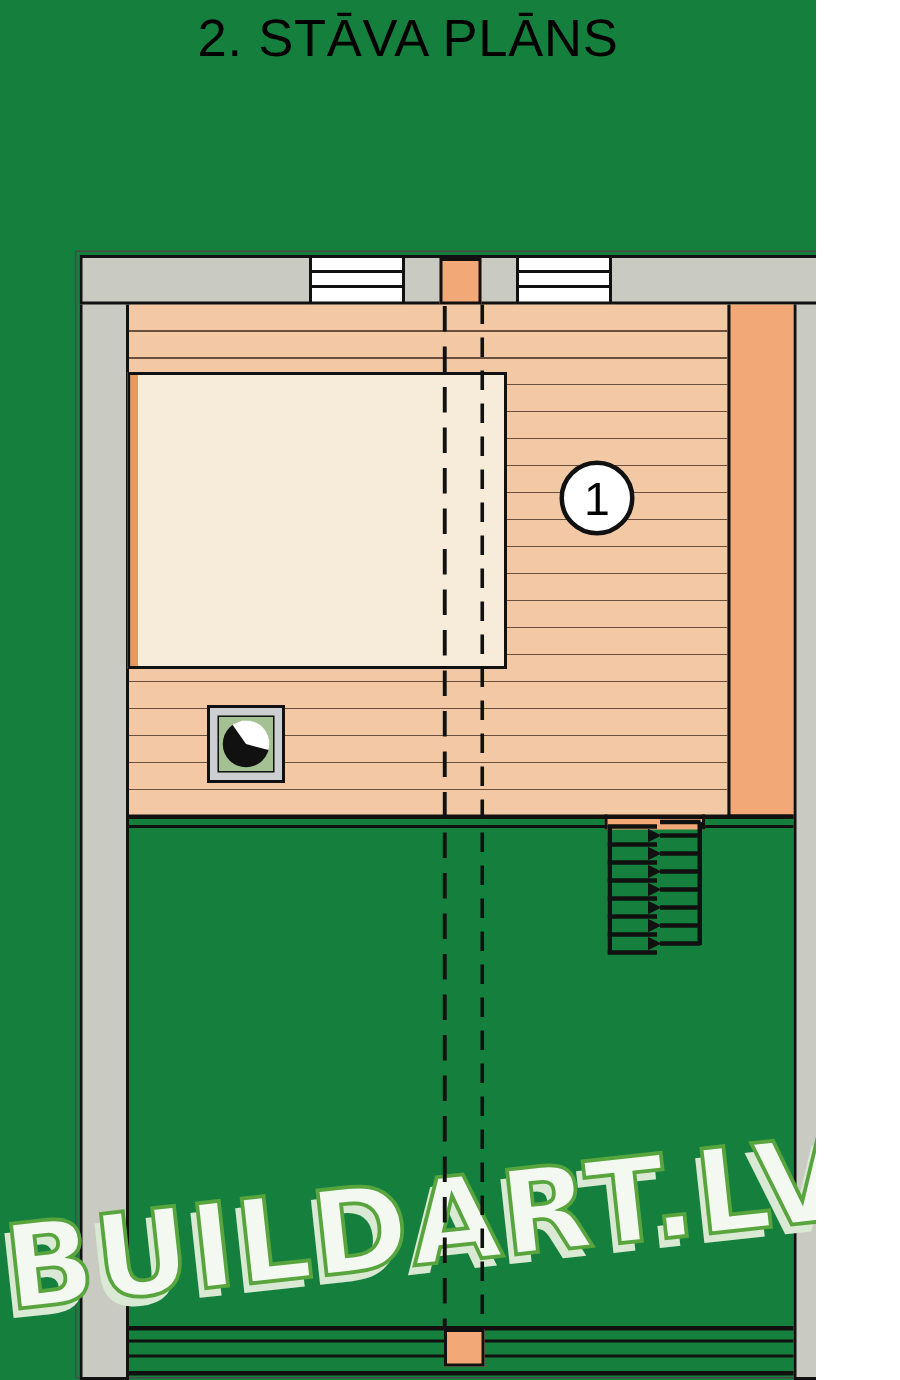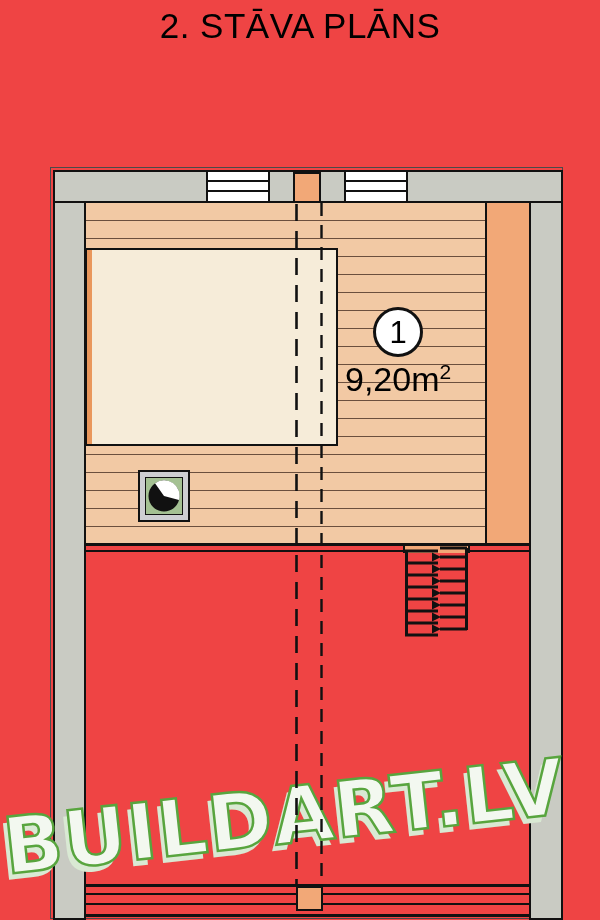--- a/index.html
+++ b/index.html
@@ -3,21 +3,21 @@
 <meta charset="utf-8">
 <style>
   :root{
     --wall-gray:#c9cbc3; --floor:#f2c9a4; --plank-line:#6b4f3d;
     --accent-orange:#f2a877; --loft-beige:#f6ecd9; --loft-edge-orange:#e9975c;
     --flue-frame-gray:#cdced2; --flue-green:#a4c193;
     --watermark-green:#58a53e; --watermark-fill:#f3f8f0; --watermark-shadow:#d9e9d3;
     --ink:#111;
   }
   html,body{margin:0;padding:0;background:#fff;}
-  #stage{position:relative;width:600px;height:920px;background:#ef4444;overflow:hidden;
+  #stage{position:relative;width:544px;height:920px;background:#15803d;overflow:hidden;
          font-family:"Liberation Sans",sans-serif;}
   .abs{position:absolute;box-sizing:border-box;}
 
   .title{top:6px;left:0;width:100%;text-align:center;font-size:35px;
          letter-spacing:.5px;color:#000;}
 
   .outline{left:50px;top:167px;width:513px;height:752px;border:1px solid #4a4a4a;}
 
   .wall{background:var(--wall-gray);border:2px solid var(--ink);}
   .wall-top{left:53px;top:170px;width:510px;height:33px;}
@@ -106,23 +106,20 @@
   <div class="abs flue">
     <div class="flue-inner">
       <svg width="100%" height="100%" viewBox="0 0 36 36">
         <circle cx="18" cy="18" r="15.5" fill="#111"></circle>
         <path d="M18 18 L9 5.2 A15.5 15.5 0 0 1 33 22 Z" fill="#fff"></path>
       </svg>
     </div>
   </div>
 
   <div class="abs room-badge">1</div>
-  <div class="abs room-area">
-    <span>9,20m</span><sup>2</sup>
-  </div>
 
   <div class="abs hline floor-edge"></div>
   <div class="abs hline lower-line-a"></div>
   <div class="abs hline lower-line-b"></div>
   <div class="abs stair-tab"></div>
 
   <svg class="abs stairs" width="63" height="92" viewBox="0 0 63 92">
     <g stroke="#111" stroke-width="3" fill="none">
       <line x1="0" y1="5" x2="33" y2="5"></line>
       <line x1="0" y1="17" x2="33" y2="17"></line>

